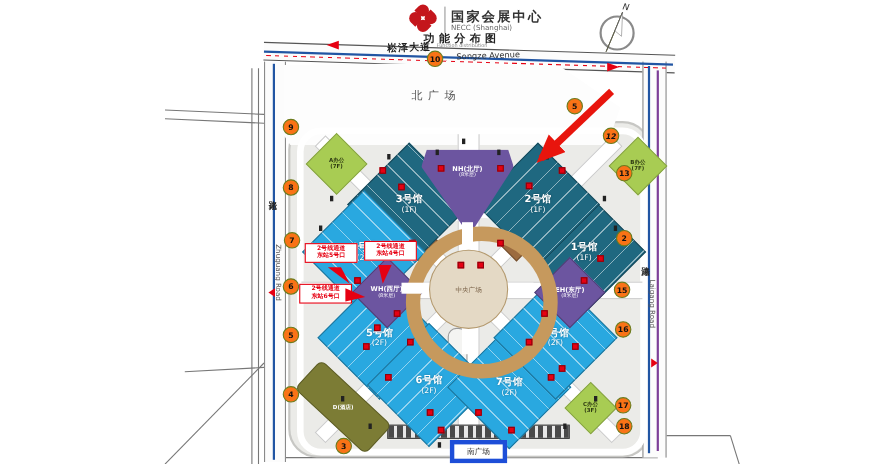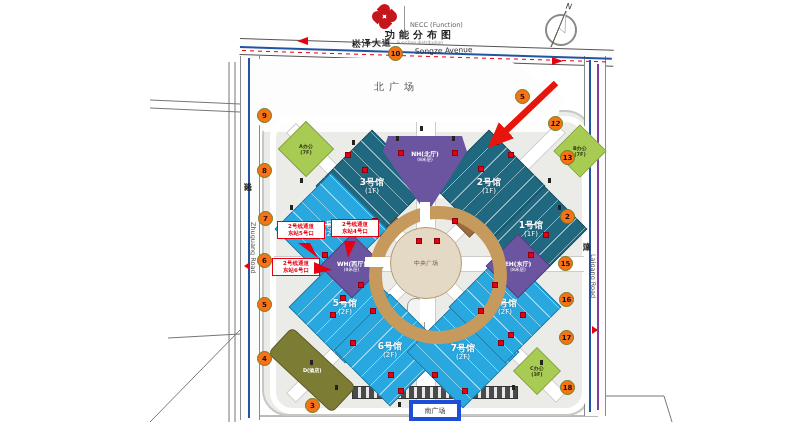--- a/index.html
+++ b/index.html
@@ -271,31 +271,32 @@
   <div class="abs gate" style="left:258px;top:211px;">7</div>
   <div class="abs gate" style="left:257px;top:163px;">8</div>
   <div class="abs gate" style="left:257px;top:108px;">9</div>
   <div class="abs gate" style="left:388px;top:46px;">10</div>
   <div class="abs gate" style="left:515px;top:89px;">5</div>
   <div class="abs gate" style="left:548px;top:116px;font-style:italic;">12</div>
   <div class="abs gate" style="left:560px;top:150px;">13</div>
   <div class="abs gate" style="left:560px;top:209px;">2</div>
   <div class="abs gate" style="left:558px;top:256px;">15</div>
   <div class="abs gate" style="left:559px;top:292px;">16</div>
-  <div class="abs gate" style="left:559px;top:330px;">17</div>
+  <div class="abs gate" style="left:559px;top:361px;">17</div>
   <div class="abs gate" style="left:560px;top:380px;">18</div>
 
   <div class="abs hdr logo">
     <div class="petal p1"></div>
     <div class="petal p2"></div>
     <div class="petal p3"></div>
     <div class="petal p4"></div>
   </div>
   <div class="abs hdr hdr-div"></div>
-  <div class="abs hdr t-en">NECC (Function)</div>
+  <div class="abs hdr t-cn">国家会展中心</div>
+  <div class="abs hdr t-en">NECC (Shanghai)</div>
   <div class="abs hdr sub-cn">功能分布图</div>
   <div class="abs hdr sub-en">Function distribution</div>
   <div class="abs nlabel">N</div>
 
   <svg class="abs fgsvg" width="800" height="422">
     <defs>
       <marker id="arrh" markerUnits="userSpaceOnUse" markerWidth="28" markerHeight="24" refX="20" refY="11" orient="auto">
         <path d="M0,0 L26,11 L0,22 Z" fill="#e8150d"></path>
       </marker>
     </defs>

